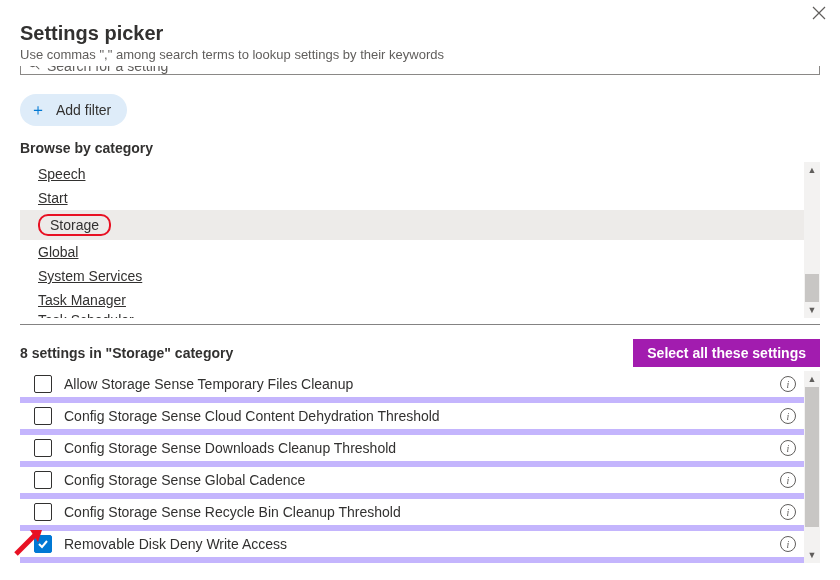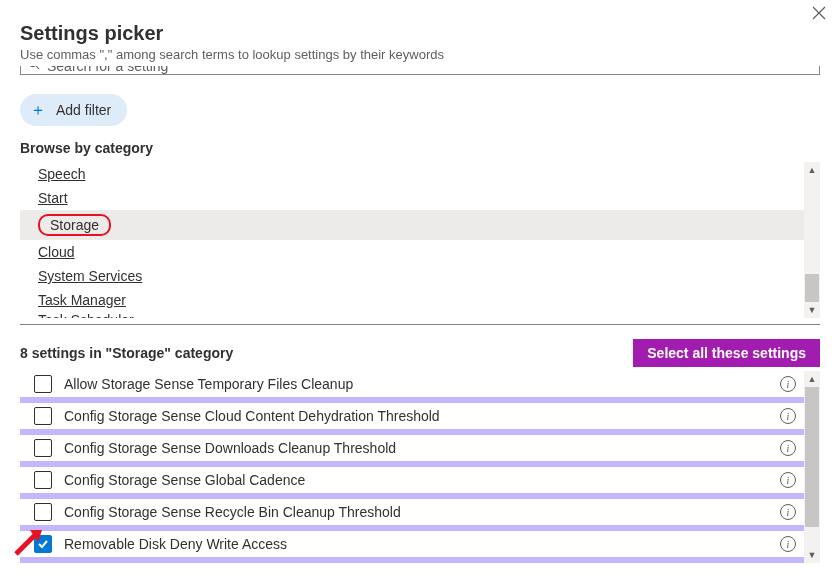--- a/index.html
+++ b/index.html
@@ -88,21 +88,21 @@
     </div>
   </div>
 
   <div class="section-label">Browse by category</div>
 
   <div class="category-area">
     <div class="category-list">
       <div class="cat-item"><span class="cat-label">Speech</span></div>
       <div class="cat-item"><span class="cat-label">Start</span></div>
       <div class="cat-item selected"><span class="cat-label">Storage</span></div>
-      <div class="cat-item"><span class="cat-label">Cloud</span></div>
+      <div class="cat-item"><span class="cat-label">Global</span></div>
       <div class="cat-item"><span class="cat-label">System Services</span></div>
       <div class="cat-item"><span class="cat-label">Task Manager</span></div>
       <div class="cat-item truncated"><span class="cat-label">Task Scheduler</span></div>
     </div>
     <div class="cat-scrollbar">
       <div class="arrow up">▲</div>
       <div class="thumb"></div>
       <div class="arrow down">▼</div>
     </div>
   </div>

